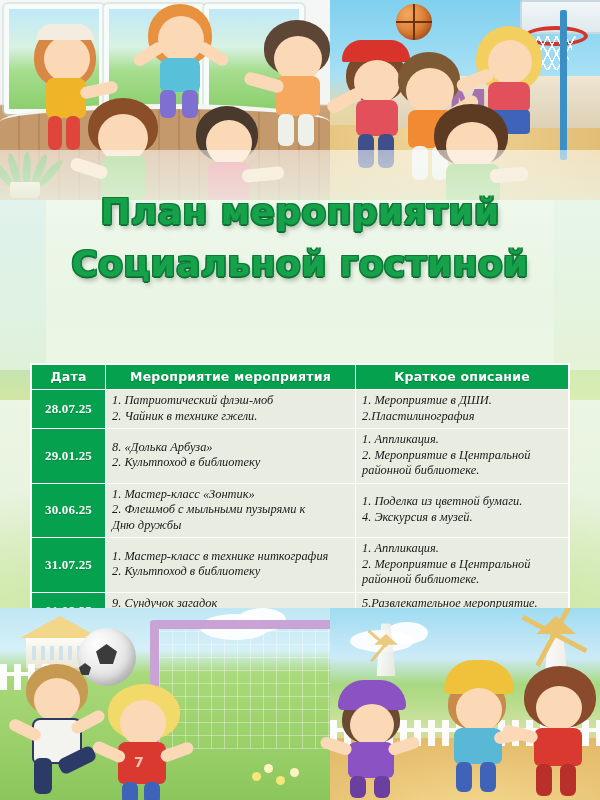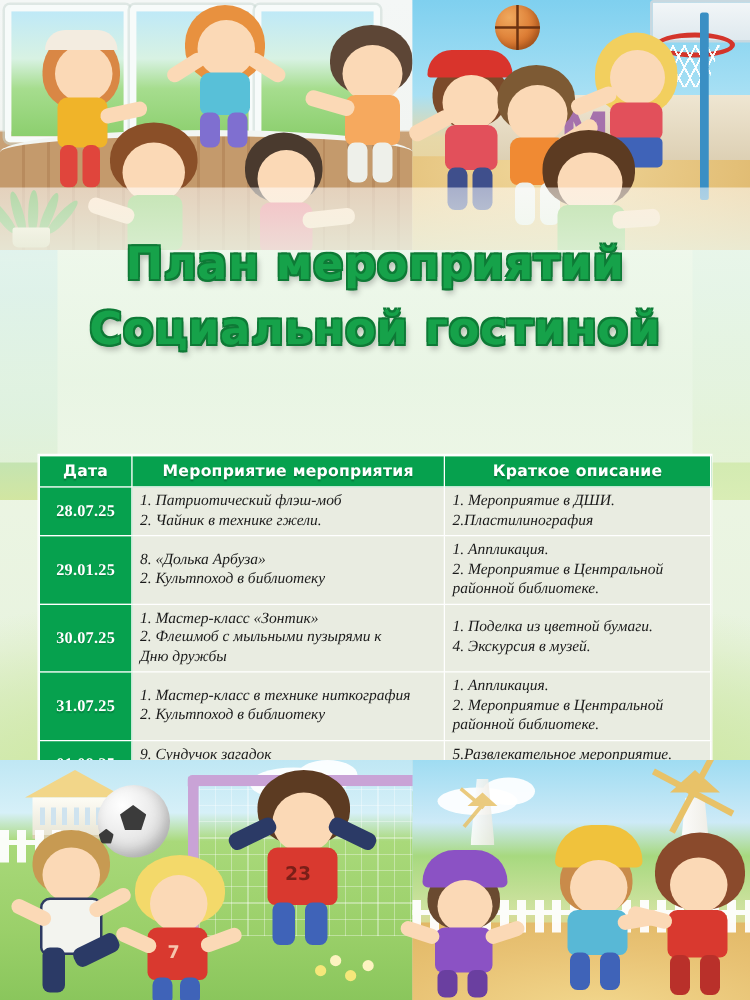--- a/index.html
+++ b/index.html
@@ -432,21 +432,21 @@
             <span class="cellline">8. «Долька  Арбуза»</span>
             <span class="cellline">2. Культпоход в библиотеку</span>
           </td>
           <td class="desc">
             <span class="cellline">1. Аппликация.</span>
             <span class="cellline">2. Мероприятие в Центральной</span>
             <span class="cellline">районной библиотеке.</span>
           </td>
         </tr>
         <tr>
-          <td class="date">30.07.25</td>
+          <td class="date">30.06.25</td>
           <td class="name">
             <span class="cellline">1. Мастер-класс «Зонтик»</span>
             <span class="cellline">2. Флешмоб  с мыльными пузырями к</span>
             <span class="cellline">Дню дружбы</span>
           </td>
           <td class="desc">
             <span class="cellline">1. Поделка из цветной бумаги.</span>
             <span class="cellline">4. Экскурсия  в музей.</span>
           </td>
         </tr>
@@ -505,30 +505,20 @@
         <div class="hair" style="left:4px;top:0px;width:72px;height:56px;background:#f3d96a;"></div>
         <div class="head" style="left:16px;top:16px;width:46px;height:46px;"></div>
         <div class="body" style="left:14px;top:58px;width:48px;height:42px;background:#d9392f;"></div>
         <div class="arm" style="left:-12px;top:62px;width:34px;height:12px;background:#fbd9b6;transform:rotate(24deg);"></div>
         <div class="arm" style="left:56px;top:62px;width:34px;height:12px;background:#fbd9b6;transform:rotate(-20deg);"></div>
         <div class="leg" style="left:18px;top:98px;width:16px;height:22px;background:#3f63b8;"></div>
         <div class="leg" style="left:40px;top:98px;width:16px;height:22px;background:#3f63b8;"></div>
         <span style="position:absolute;left:30px;top:70px;font-family:'DejaVu Sans',sans-serif;font-size:14px;font-weight:700;color:#f6c5ad;">7</span>
       </div>
 
-      <div class="kid" style="left:196px;top:8px;width:104px;height:148px;">
-        <div class="hair" style="left:10px;top:0px;width:74px;height:60px;background:#5c3b22;"></div>
-        <div class="head" style="left:22px;top:18px;width:50px;height:48px;"></div>
-        <div class="body" style="left:18px;top:62px;width:56px;height:46px;background:#d9392f;"></div>
-        <div class="arm" style="left:-14px;top:44px;width:40px;height:14px;background:#2b3a66;transform:rotate(-26deg);"></div>
-        <div class="arm" style="left:66px;top:44px;width:40px;height:14px;background:#2b3a66;transform:rotate(26deg);"></div>
-        <div class="leg" style="left:22px;top:106px;width:18px;height:34px;background:#3f63b8;"></div>
-        <div class="leg" style="left:48px;top:106px;width:18px;height:34px;background:#3f63b8;"></div>
-        <span style="position:absolute;left:32px;top:74px;font-family:'DejaVu Sans',sans-serif;font-size:15px;font-weight:700;color:#7a1f18;">23</span>
-      </div>
 
       <div class="flowers" style="left:250px;top:150px;width:70px;height:40px;">
         <i style="left:2px;top:14px;background:#f5e77a;"></i>
         <i style="left:14px;top:6px;background:#fdf3c0;"></i>
         <i style="left:26px;top:18px;background:#f5e77a;"></i>
         <i style="left:40px;top:10px;background:#fdf3c0;"></i>
       </div>
     </div>
 
     <div class="bot-right">

